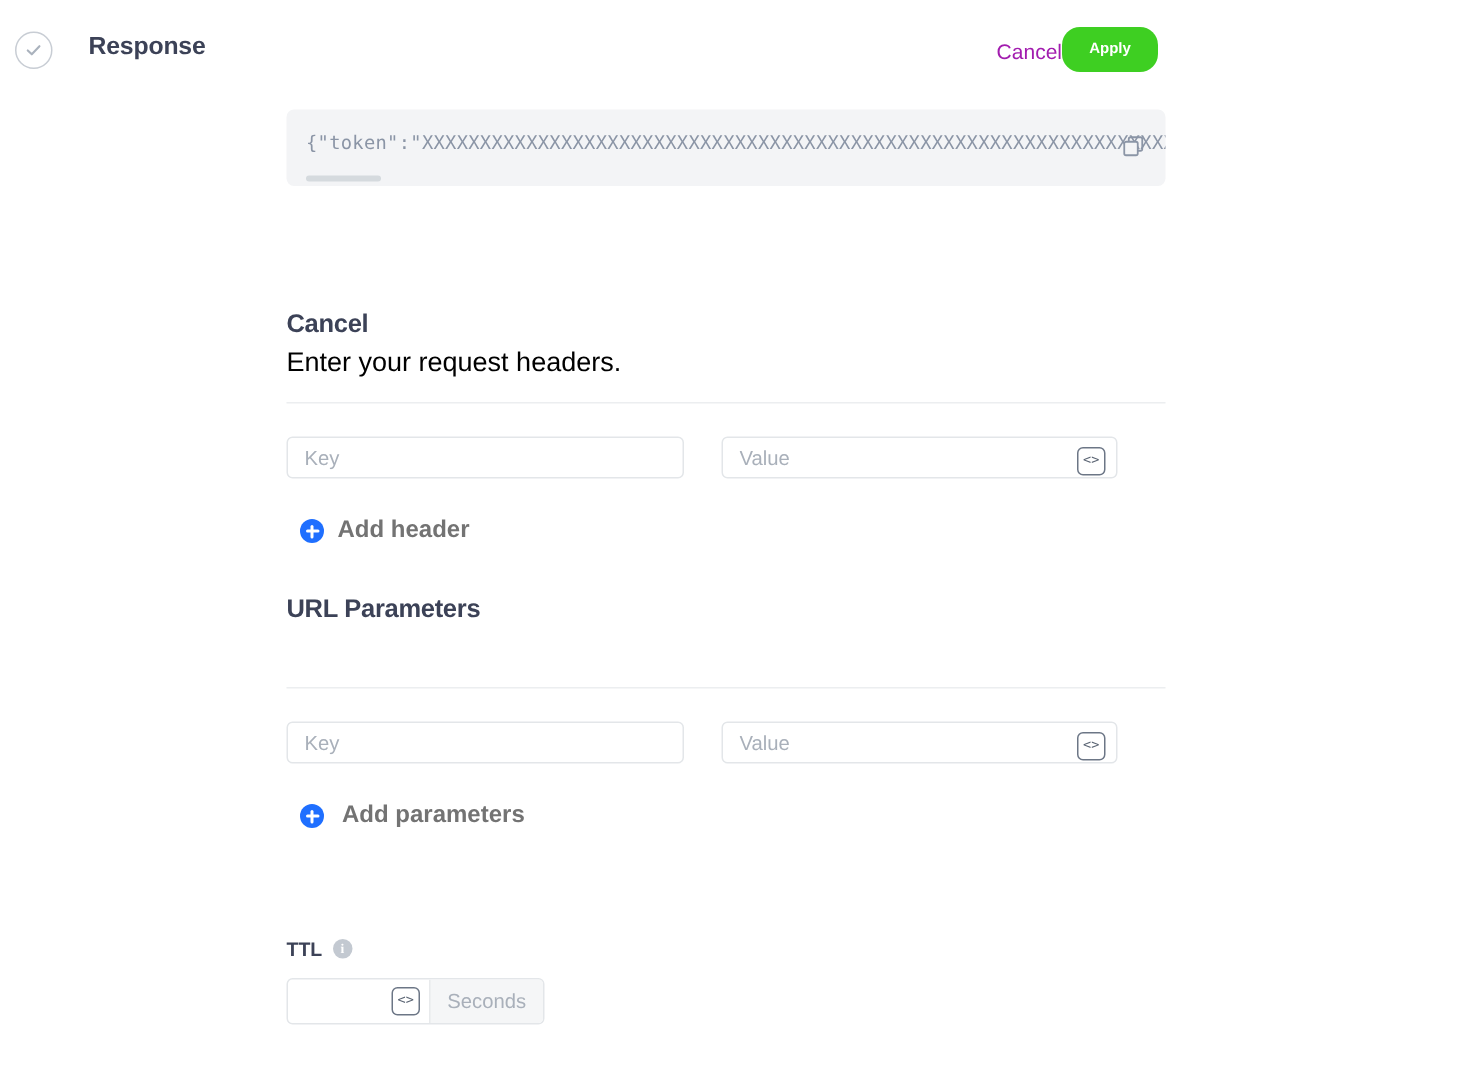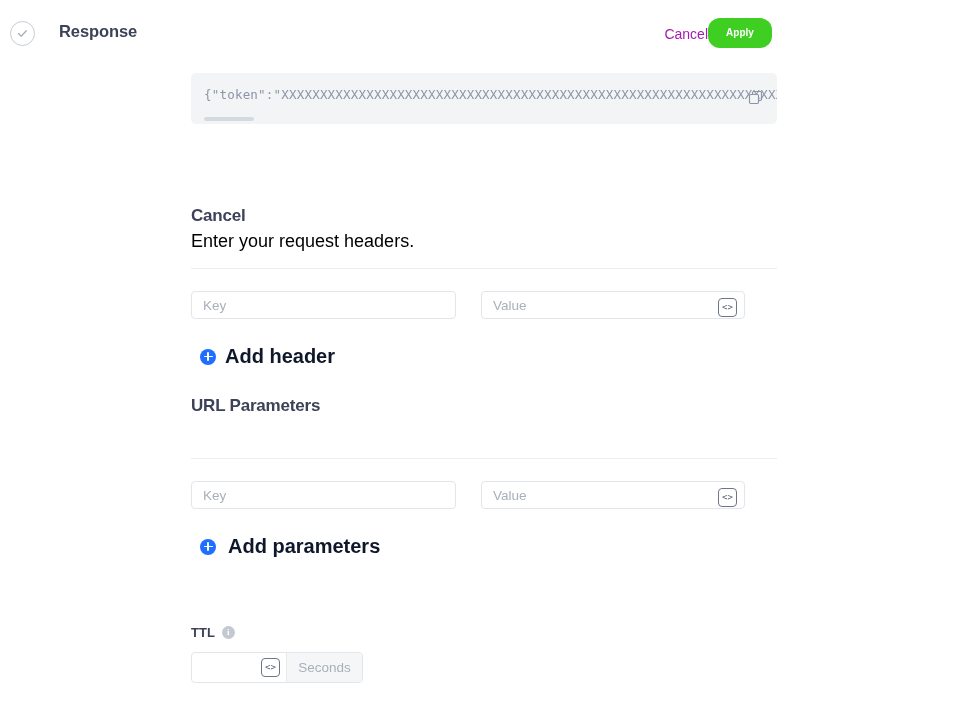--- a/index.html
+++ b/index.html
@@ -108,21 +108,21 @@
   }
   .plus-circle {
     width: 16px; height: 16px; border-radius: 50%; background: #1f6fff;
     position: relative; flex: none;
   }
   .plus-circle::before, .plus-circle::after {
     content: ""; position: absolute; background: #fff; border-radius: 1px;
   }
   .plus-circle::before { left: 3.5px; top: 7.2px; width: 9px; height: 1.8px; }
   .plus-circle::after  { top: 3.5px; left: 7.2px; height: 9px; width: 1.8px; }
-  .add-label { font-size: 20px; font-weight: bold; color: #0f172a; }
+  .add-label { font-size: 16px; font-weight: bold; color: #737373; }
 
   
   .ttl-row { position: absolute; left: 191px; top: 625px; display: flex; align-items: center; gap: 7px; }
   .ttl-label { font-size: 13px; font-weight: bold; color: #3c4257; }
   .info-icon {
     width: 13px; height: 13px; border-radius: 50%; background: #c3c9d1;
     color: #fff; font-size: 9px; font-weight: bold; line-height: 13px;
     text-align: center; font-family: "Liberation Serif", serif;
   }
   .ttl-field {

